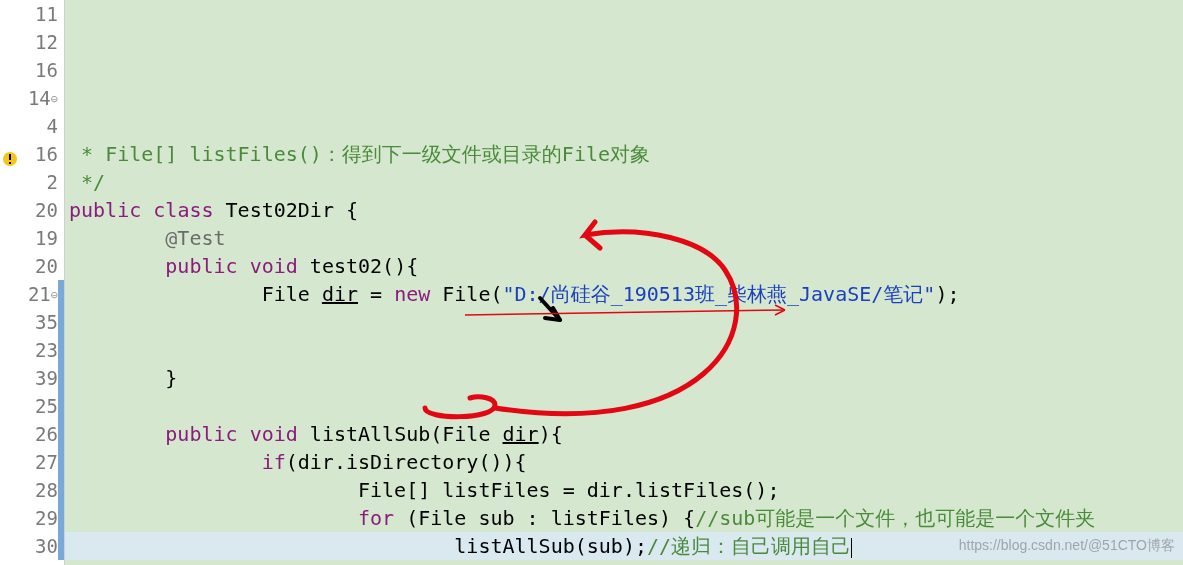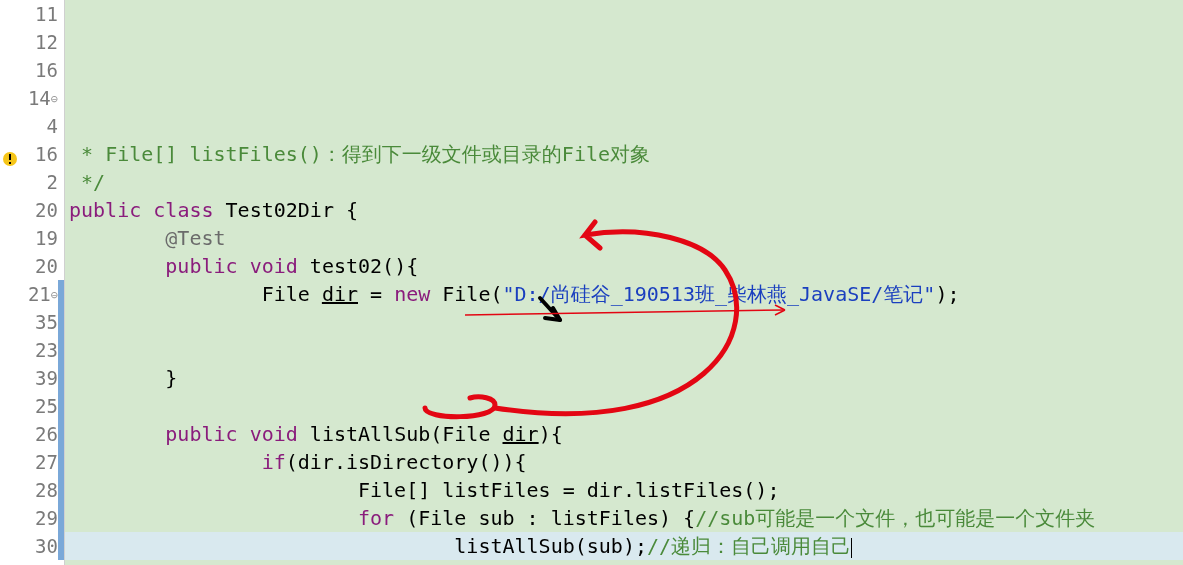--- a/index.html
+++ b/index.html
@@ -147,14 +147,14 @@
 
       <path d="M 430,408 C 640,440 700,330 660,270 C 640,240 580,225 520,235 L 530,222 M 520,235 L 535,248" stroke="#e30613" stroke-width="5" fill="none" stroke-linecap="round"></path>
 
       <path d="M 475,298 L 495,320" stroke="#000" stroke-width="4" fill="none" stroke-linecap="round"></path>
       <path d="M 495,320 L 488,308 M 495,320 L 480,318" stroke="#000" stroke-width="4" fill="none" stroke-linecap="round"></path>
 
       <line x1="400" y1="315" x2="720" y2="310" stroke="#e30613" stroke-width="1.5"></line>
       <path d="M 720,310 L 710,305 M 720,310 L 710,315" stroke="#e30613" stroke-width="1.5" fill="none"></path>
 
       <path d="M 360,408 C 360,420 430,420 430,405 C 430,398 415,395 405,398" stroke="#e30613" stroke-width="5" fill="none" stroke-linecap="round"></path>
-    </svg></div>
+    </svg><div class="watermark">https://blog.csdn.net/@51CTO博客</div></div>
 </div>
 
 </body></html>

